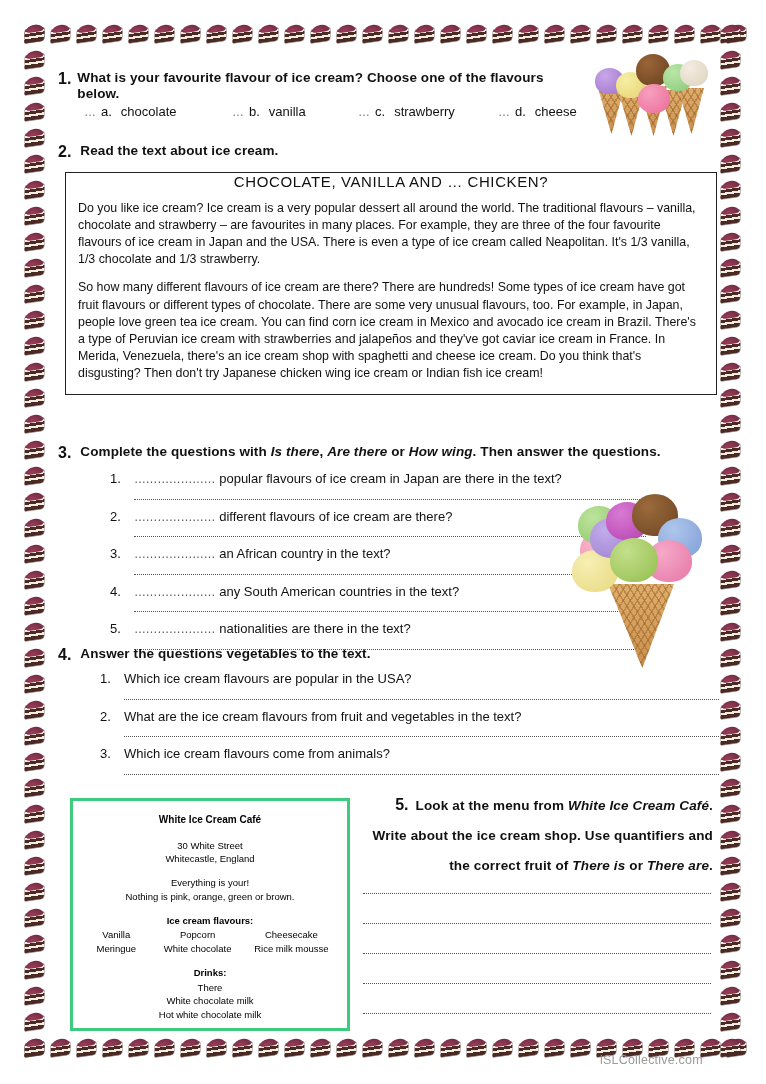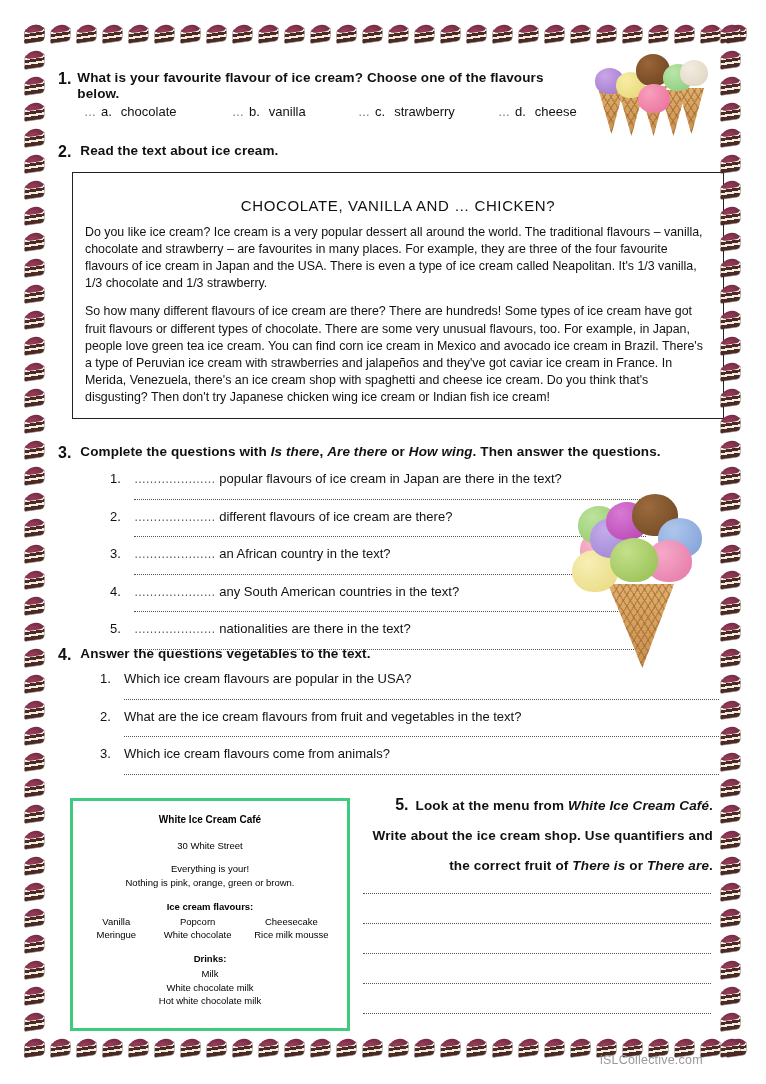--- a/index.html
+++ b/index.html
@@ -92,24 +92,24 @@
   #q1-options .opt { display: flex; align-items: baseline; }
   #q1-options .dots { color: #777; font-size: 12px; margin-right: 5px; }
   #q1-options .letter { margin-right: 9px; }
 
   
   #q2 { position: absolute; left: 10px; top: 95px; }
 
   
   #reading-box {
     position: absolute;
-    left: 24px; top: 124px;
+    left: 17px; top: 124px;
     width: 652px;
     border: 1.3px solid #222;
-    padding: 24px 12px 12px 12px;
+    padding: 0 12px 12px 12px;
     background: #fff;
   }
   #reading-title {
     text-align: center;
     font-size: 15px;
     letter-spacing: .6px;
     margin-bottom: 10px;
   }
   .para {
     font-size: 12.4px;
@@ -461,39 +461,40 @@
         </div>
         <div class="answer-dots"></div>
       </div>
     </div>
   </div>
 
   <div id="menu-box">
     <div class="m-title">White Ice Cream Café</div>
     <div class="m-block">
       <div>30 White Street</div>
+      <div>Whitecastle, England</div>
     </div>
     <div class="m-block">
       <div>Everything is your!</div>
       <div>Nothing is pink, orange, green or brown.</div>
     </div>
     <div class="m-block">
       <div class="m-head">Ice cream flavours:</div>
       <div class="flav-grid">
         <span>Vanilla</span>
         <span>Popcorn</span>
         <span>Cheesecake</span>
         <span>Meringue</span>
         <span>White chocolate</span>
         <span>Rice milk mousse</span>
       </div>
     </div>
     <div class="m-block">
       <div class="m-head">Drinks:</div>
-      <div>Milk</div>
+      <div>There</div>
       <div>White chocolate milk</div>
       <div>Hot white chocolate milk</div>
     </div>
   </div>
 
   <div id="q5">
     <div class="q5-line"><span class="qnum" style="padding-right:7px">5.</span><span>Look at the menu from </span><em>White Ice Cream Café</em><span>.</span></div>
     <div class="q5-line">Write about the ice cream shop. Use quantifiers and</div>
     <div class="q5-line"><span>the correct fruit of </span><em>There is</em><span> or </span><em>There are</em><span>.</span></div>
   </div>

